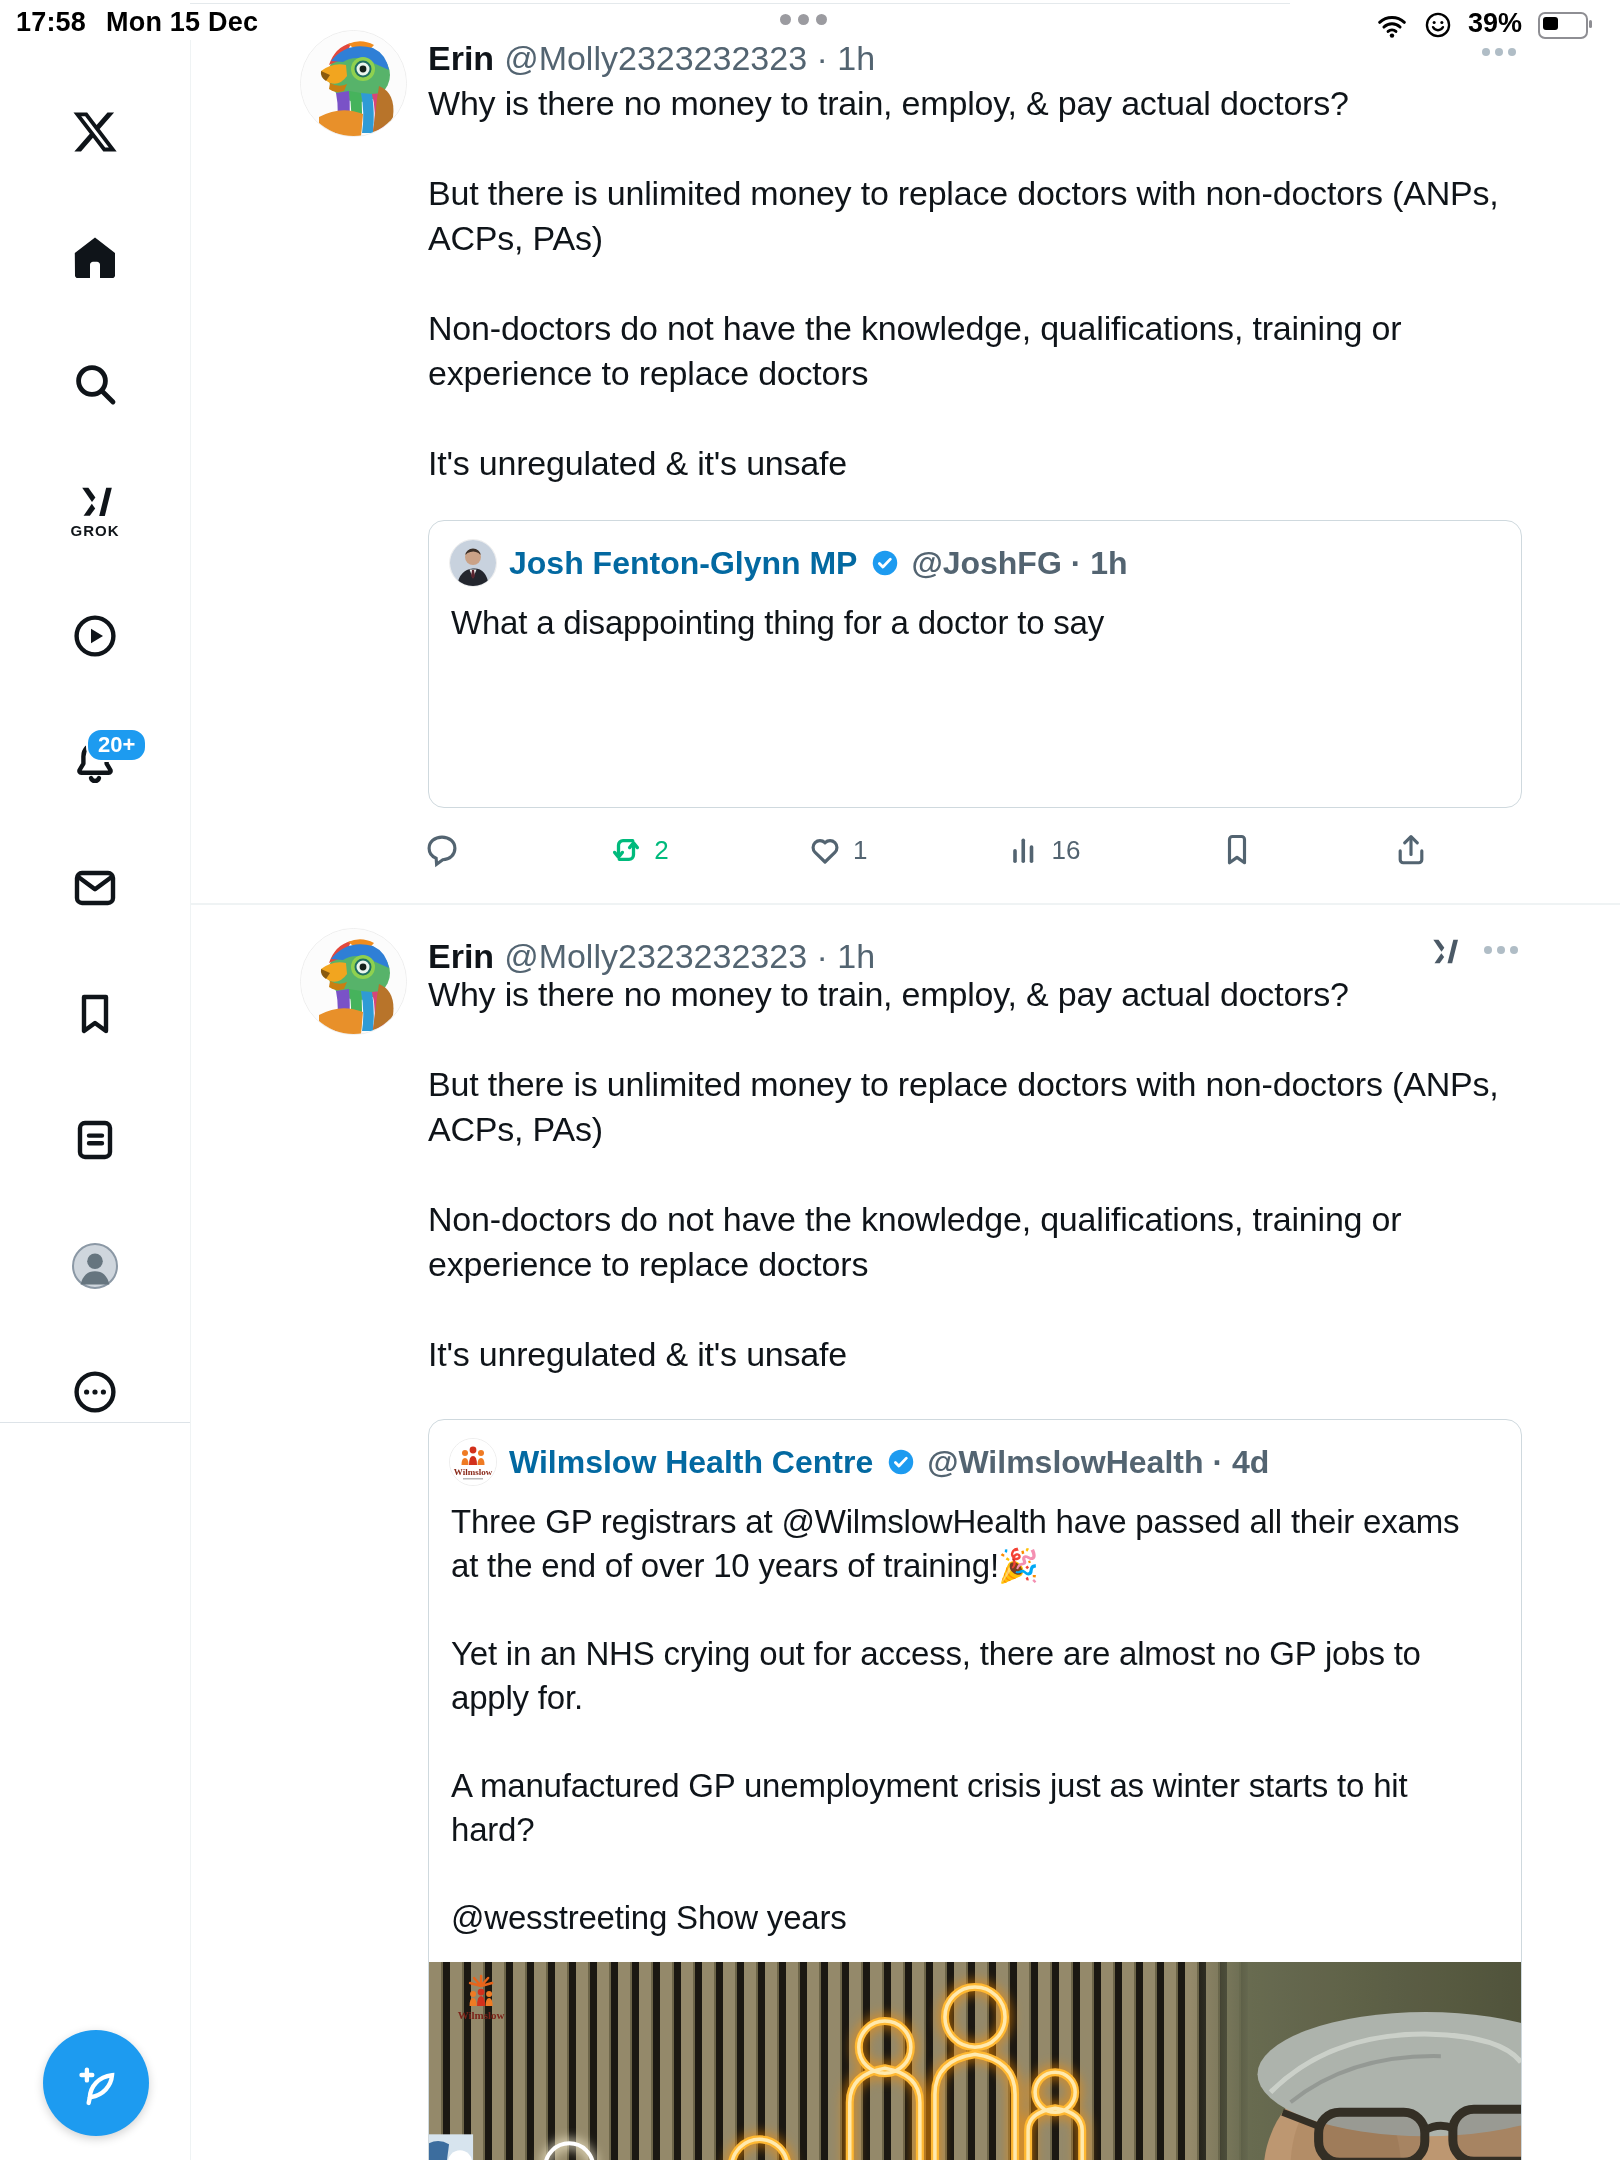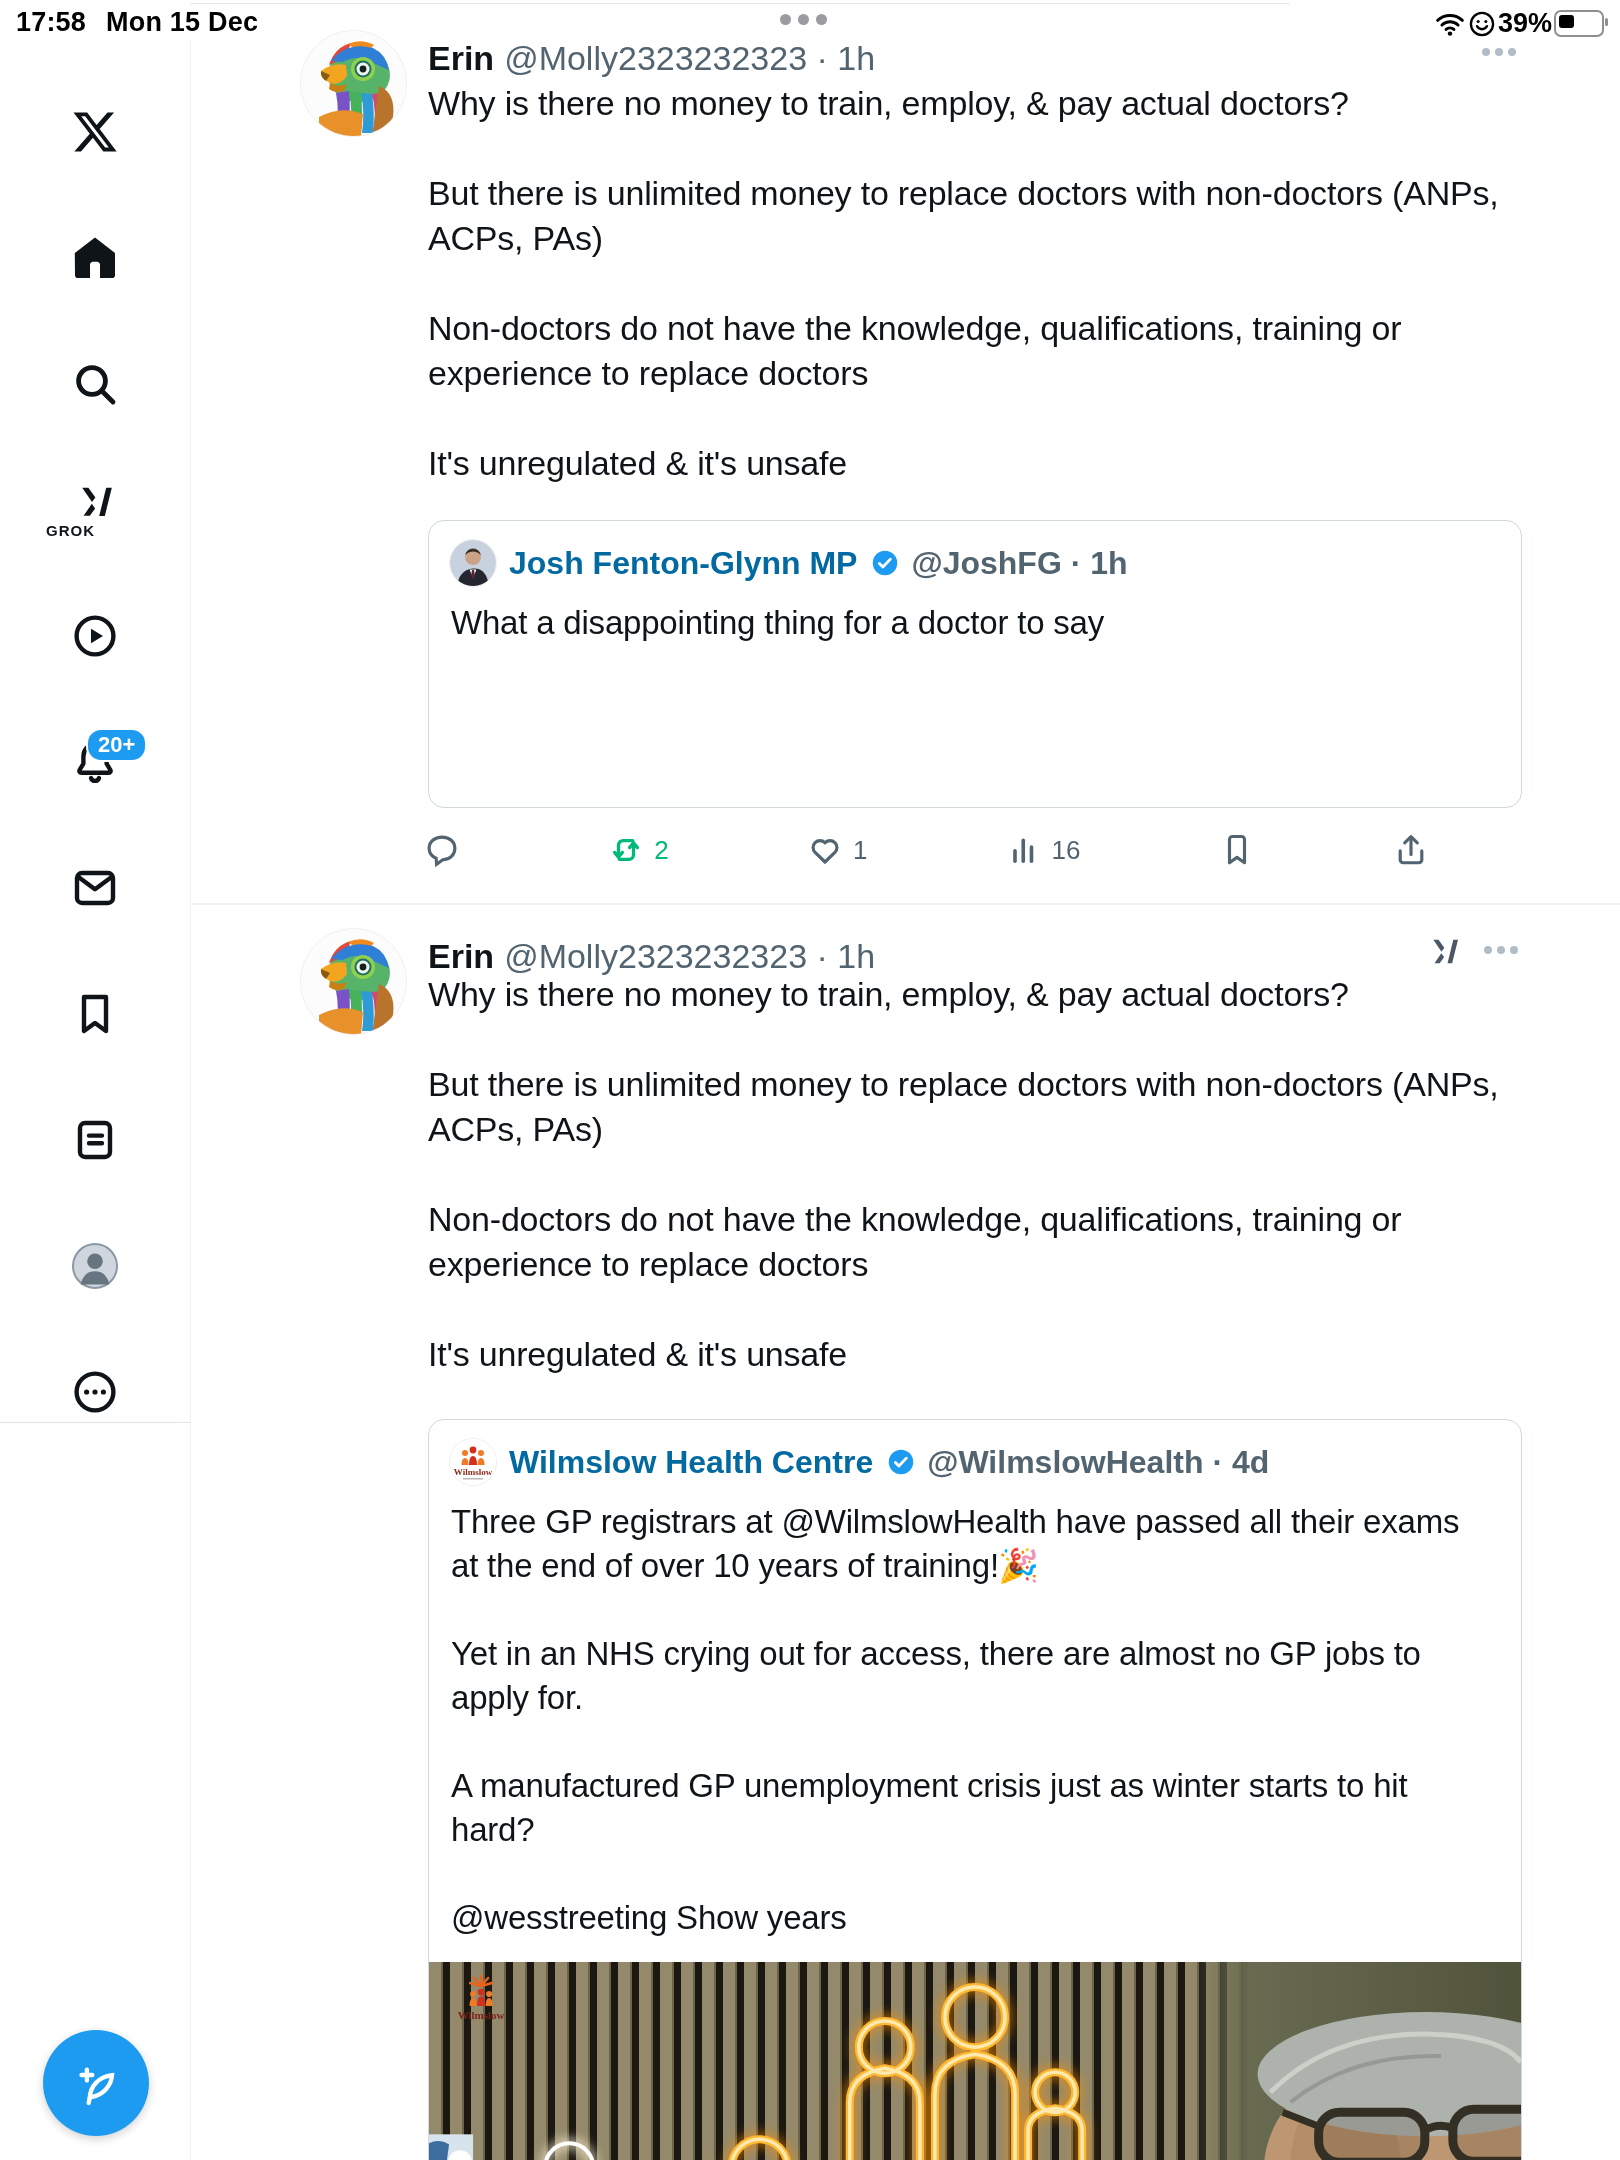--- a/index.html
+++ b/index.html
@@ -4,31 +4,31 @@
 <style>
   html,body{margin:0;padding:0;background:#fff;}
   .page{position:relative;width:1620px;height:2160px;overflow:hidden;background:#fff;
         font-family:"Liberation Sans",sans-serif;color:#0f1419;}
   .abs{position:absolute;}
   
   .sb-left{left:16px;top:7px;font-size:27px;font-weight:600;color:#000;letter-spacing:.2px;}
   .sb-left .date{margin-left:20px;}
   .sb-dots{left:780px;top:14px;display:flex;gap:7px;}
   .sb-dots i{width:11px;height:11px;border-radius:50%;background:#9b9ba0;}
-  .sb-right{right:16px;top:8px;display:flex;align-items:center;gap:2px;font-size:27px;font-weight:600;color:#000;}
+  .sb-right{right:32px;top:8px;display:flex;align-items:flex-end;gap:16px;font-size:27px;font-weight:600;color:#000;}
   .batt{position:relative;width:46px;height:23px;border:2px solid #8e8e93;border-radius:7px;}
   .batt .fill{position:absolute;left:3px;top:3px;width:15px;height:13px;border-radius:3px;background:#000;}
   .batt .nub{position:absolute;right:-6px;top:6px;width:3px;height:8px;border-radius:2px;background:#8e8e93;}
   .hairline{left:190px;top:3px;width:1100px;height:1px;background:#e4e9ec;}
   
   .sidebar{left:0;top:40px;width:190px;height:2120px;border-right:1px solid #eff3f4;background:#fff;}
   .nav{position:absolute;left:71px;width:48px;height:48px;color:#0f1419;}
   .nav svg{width:48px;height:48px;display:block;}
-  .grok-label{position:absolute;left:0;top:482px;width:190px;text-align:left;
-              font-size:15px;font-weight:800;letter-spacing:1px;color:#0f1419;padding-left:46px;}
+  .grok-label{position:absolute;left:0;top:482px;width:190px;text-align:center;
+              font-size:15px;font-weight:800;letter-spacing:1px;color:#0f1419;}
   .badge{position:absolute;left:86px;top:688px;background:#1d9bf0;color:#fff;font-size:22px;font-weight:600;
          padding:2px 10px;border-radius:15px;border:2px solid #fff;}
   .side-divider{position:absolute;left:0;top:1382px;width:190px;height:1px;background:#dde3e8;}
   .compose{position:absolute;left:43px;top:1990px;width:106px;height:106px;border-radius:50%;
            background:#1d9bf0;display:flex;align-items:center;justify-content:center;
            box-shadow:0 3px 10px rgba(0,0,0,.18);}
   .compose svg{width:52px;height:52px;}
   
   .avatar{border-radius:50%;overflow:hidden;background:#fff;border:1px solid #eee;}
   .tw-header{font-size:34px;line-height:44px;white-space:nowrap;}

